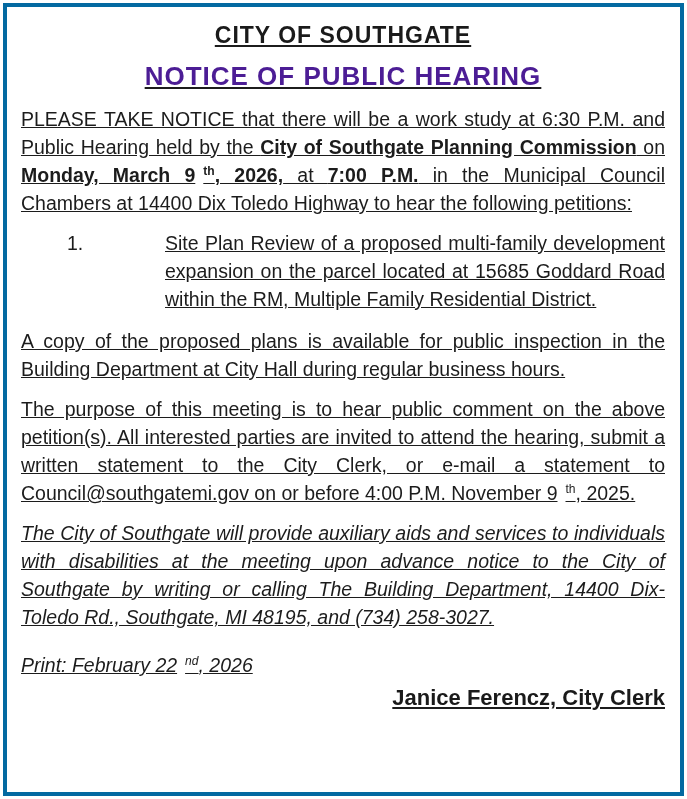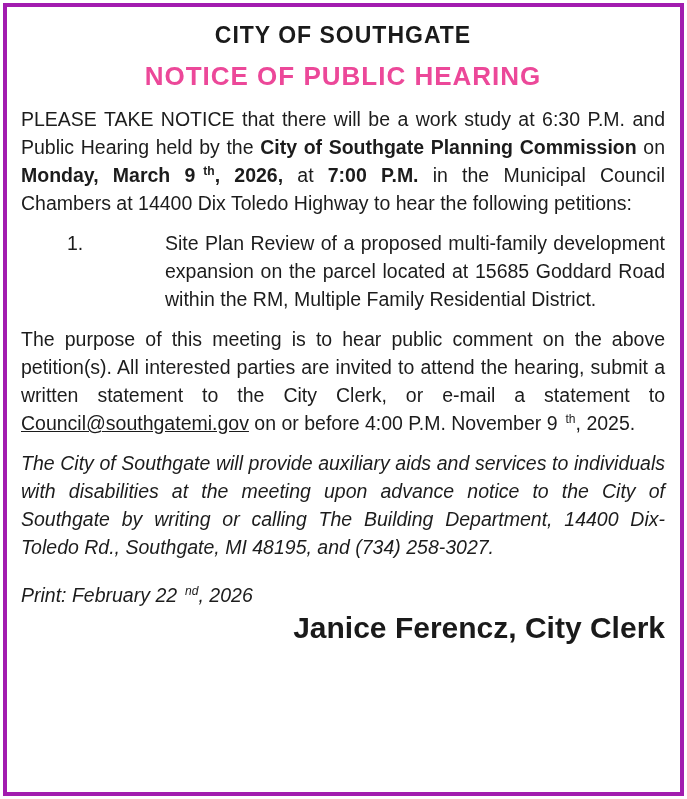--- a/index.html
+++ b/index.html
@@ -13,41 +13,42 @@
     box-sizing: border-box;
     padding: 3px;
     background: #ffffff;
     font-family: "Liberation Sans", sans-serif;
     color: #1c1c1c;
   }
   .frame {
     box-sizing: border-box;
     width: 100%;
     height: 100%;
-    border: 4px solid #a21caf;
+    border: 4px solid #0369a1;
     padding: 12px 15px 0 14px;
     overflow: hidden;
     background: #ffffff;
+    text-decoration: underline;
   }
   .title {
     text-align: center;
     font-weight: bold;
     font-size: 23px;
     line-height: 32px;
     letter-spacing: 1px;
     color: #1a1a1a;
   }
   .subtitle {
     text-align: center;
     font-weight: bold;
     font-size: 26px;
     line-height: 34px;
     letter-spacing: 1px;
     margin-top: 8px;
-    color: #ec4899;
+    color: #4c1d95;
   }
   .para {
     font-size: 19.5px;
     line-height: 28px;
     text-align: justify;
     margin-top: 12px;
   }
   .para.tight { margin-top: 14px; }
   .italic { font-style: italic; margin-top: 12px; }
   .b { font-weight: bold; }
@@ -74,41 +75,42 @@
   .print-line {
     font-size: 19.5px;
     line-height: 28px;
     margin-top: 20px;
     text-align: left;
   }
   .signature {
     margin-top: 4px;
     text-align: right;
     font-weight: bold;
-    font-size: 30px;
+    font-size: 22px;
     line-height: 30px;
     color: #1a1a1a;
   }
 </style>
 </head>
 <body>
 
 <div class="page">
   <div class="frame">
 
     <div class="title">CITY OF SOUTHGATE</div>
     <div class="subtitle">NOTICE OF PUBLIC HEARING</div>
 
     <div class="para"><span>PLEASE TAKE NOTICE that there will be a work study at 6:30 P.M. and Public Hearing held by the </span><span class="b">City of Southgate Planning Commission</span><span> on </span><span class="b">Monday, March 9</span><sup class="b">th</sup><span class="b">, 2026,</span><span> at </span><span class="b">7:00 P.M.</span><span> in the Municipal Council Chambers at 14400 Dix Toledo Highway to hear the following petitions:</span></div>
 
     <div class="petition">
       <span class="num">1.</span>
       <span>Site Plan Review of a proposed multi-family development expansion on the parcel located at 15685 Goddard Road within the RM, Multiple Family Residential District.</span>
     </div>
 
+    <div class="para tight">A copy of the proposed plans is available for public inspection in the Building Department at City Hall during regular business hours.</div>
 
     <div class="para"><span>The purpose of this meeting is to hear public comment on the above petition(s). All interested parties are invited to attend the hearing, submit a written statement to the City Clerk, or e-mail a statement to </span><span class="u">Council@southgatemi.gov</span><span> on or before 4:00 P.M. November 9</span><sup>th</sup><span>, 2025.</span></div>
 
     <div class="para italic">The City of Southgate will provide auxiliary aids and services to individuals with disabilities at the meeting upon advance notice to the City of Southgate by writing or calling The Building Department, 14400 Dix-Toledo Rd., Southgate, MI 48195, and (734) 258-3027.</div>
 
     <div class="print-line italic"><span>Print: February 22</span><sup>nd</sup><span>, 2026</span></div>
 
     <div class="signature">
       <div>Janice Ferencz, City Clerk</div>
     </div>

